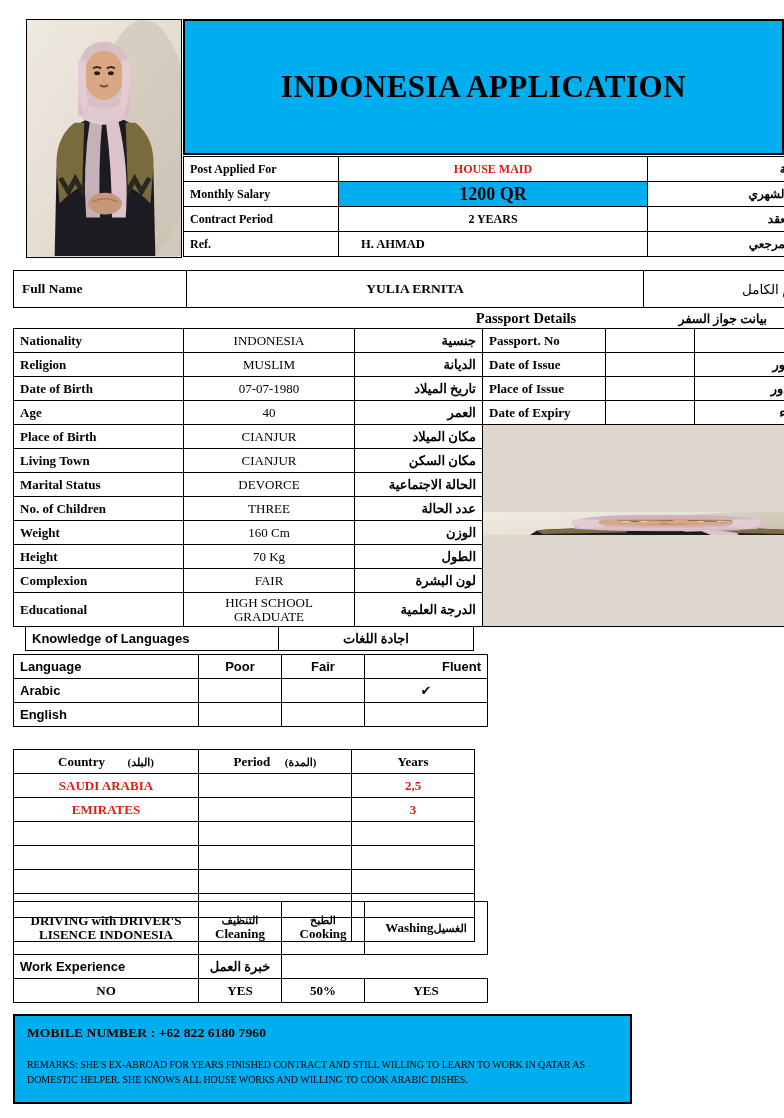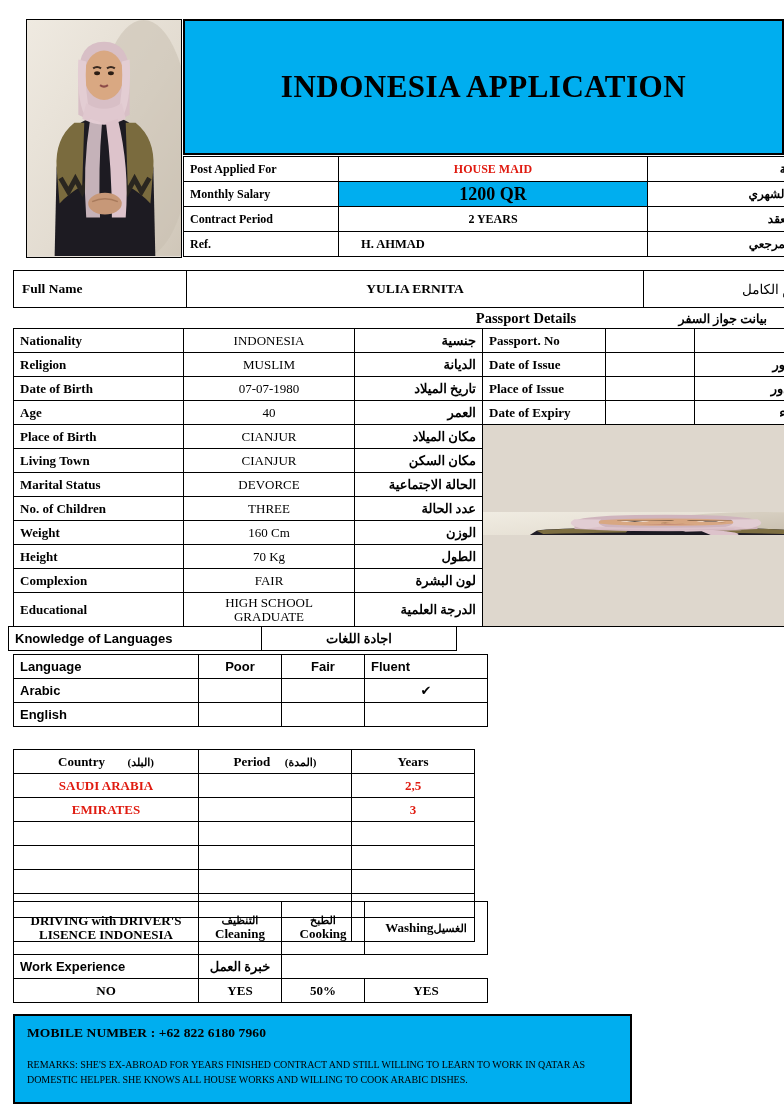--- a/index.html
+++ b/index.html
@@ -186,30 +186,30 @@
     width: 424px;
   }
   table.small td {
     border: 1.2px solid #000;
     padding: 0 6px;
     font-size: 13px;
     vertical-align: middle;
     height: 23px;
   }
 
-  .blk-langhdr { position: absolute; left: 8px; top: 626px; padding-left: 36px; }
+  .blk-langhdr { position: absolute; left: 25px; top: 626px; padding-left: 36px; }
   .blk-langtbl { position: absolute; left: 13px; top: 654px; }
   .blk-country { position: absolute; left: 13px; top: 749px; }
   .blk-workexp { position: absolute; left: 13px; top: 901px; }
 
   .lang-head-lbl { width: 240px; font-weight: bold; font-size: 14px; font-family:"Liberation Sans", sans-serif; }
   .lang-head-ar  { width: 182px; text-align: center; direction: rtl; font-weight: bold; font-size: 12px;}
   .lg-name { width: 172px; font-weight: bold; font-size: 14px; font-family:"Liberation Sans", sans-serif;}
   .lg-col  { width: 70px; text-align: center; font-weight: bold; font-size: 14px; font-family:"Liberation Sans", sans-serif;}
-  .lg-col-last { width: 110px; text-align: left; font-weight: bold; font-size: 14px; font-family:"Liberation Sans", sans-serif;}
+  .lg-col-last { width: 110px; text-align: right; font-weight: bold; font-size: 14px; font-family:"Liberation Sans", sans-serif;}
   .lg-cell { text-align: center; font-size: 14px; }
 
   .ct-country { width: 172px; text-align: center; font-weight: bold; font-size: 14.5px;}
   .ct-period  { width: 140px; text-align: center; font-weight: bold; font-size: 14.5px;}
   .ct-years   { width: 110px; text-align: center; font-weight: bold; font-size: 14.5px;}
   .red { color: #e01b10; }
 
   .we-lbl { width: 240px; font-weight: bold; font-size: 14px; font-family:"Liberation Sans", sans-serif;}
   .we-ar  { width: 182px; text-align: center; direction: rtl; font-weight: bold; font-size: 12.5px;}
   .we-c1  { width: 172px; text-align: center; font-weight: bold; font-size: 14px; line-height: 1.05;}

